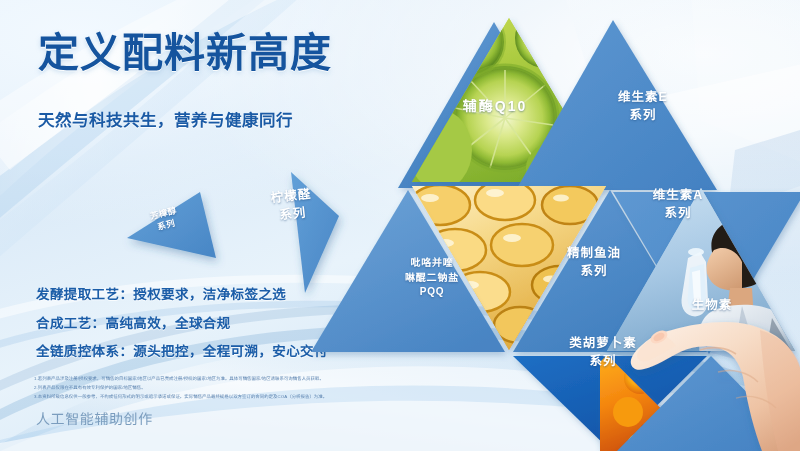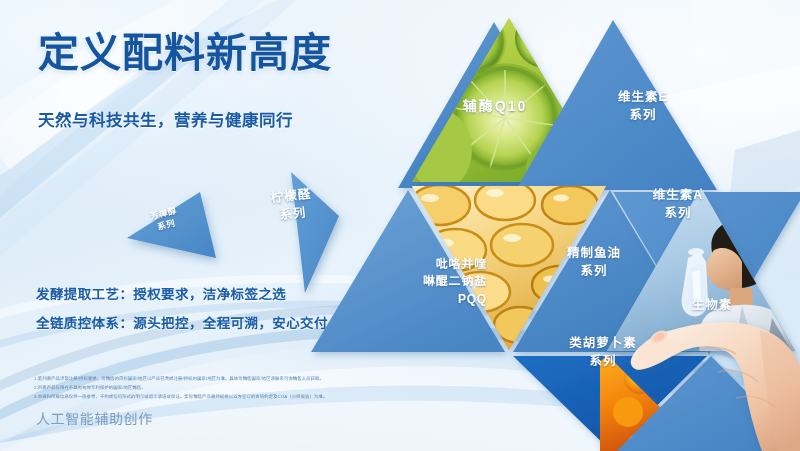--- a/index.html
+++ b/index.html
@@ -49,21 +49,21 @@
 
   
   #mosaic{position:absolute;left:0;top:0;width:800px;height:451px;}
   .tri-label{
     position:absolute;color:#ffffff;font-size:12.5px;font-weight:bold;
     line-height:1.45;text-align:center;white-space:pre-line;letter-spacing:1px;
     text-shadow:0 1px 2px rgba(20,60,110,.45);
     pointer-events:none;
   }
   .tri-label.big{font-size:14px;letter-spacing:2px;}
-  .tri-label.sm{font-size:12px;letter-spacing:.8px;text-align:right;}
+  .tri-label.sm{font-size:10px;letter-spacing:.8px;}
   .tri-label.xs{font-size:8.5px;letter-spacing:.5px;}
 </style>
 </head>
 <body>
 
 <div id="poster">
 
   <svg class="bgsvg" viewBox="0 0 800 451" preserveAspectRatio="none">
     <defs>
       <linearGradient id="rbA" x1="0" y1="0" x2="1" y2="1">
@@ -113,20 +113,21 @@
     <path d="M760,200 L800,186 L800,451 L745,451 Z" fill="#ffffff" opacity=".25"></path>
   </svg>
 
   <div class="copy">
     <div class="title">定义配料新高度</div>
     <div class="subtitle">天然与科技共生，营养与健康同行</div>
   </div>
 
   <div class="bullets">
     <div>发酵提取工艺：授权要求，洁净标签之选</div>
+    <div>合成工艺：高纯高效，全球合规</div>
     <div>全链质控体系：源头把控，全程可溯，安心交付</div>
   </div>
 
   <div class="fineprint">
     <div>1.若列表产品涉及注册/授权要求，可销售的目标国家/地区以产品已完成注册/授权的国家/地区为准。具体可销售国家/地区请联系可询销售人员获取。</div>
     <div>2.列表产品仅限在不具有有效专利保护的国家/地区销售。</div>
     <div>3.本资料所载信息仅供一般参考，不构成任何形式的明示或暗示承诺或保证。实际销售产品最终规格以双方签订的合同约定及COA（分析报告）为准。</div>
   </div>
 
   <div class="aicredit">人工智能辅助创作</div>

